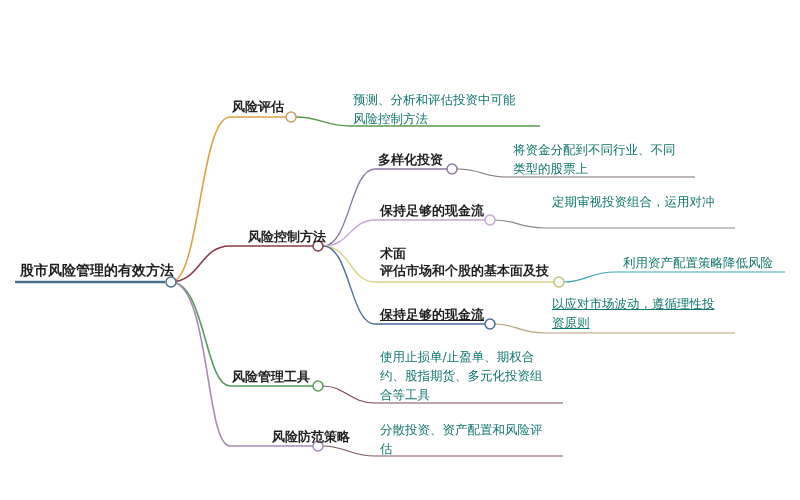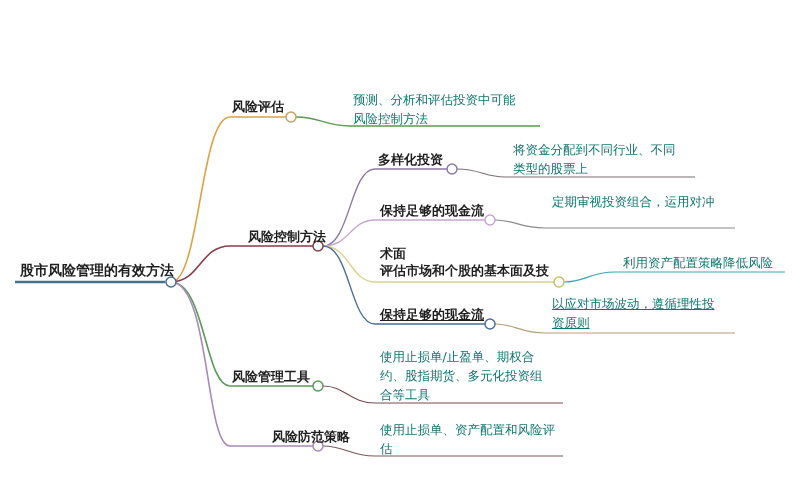--- a/index.html
+++ b/index.html
@@ -86,16 +86,16 @@
 
   <div class="node" style="left:232px; top:368px;">风险管理工具</div>
   <div class="leaf" style="left:380px; top:347px;">
     <div>使用止损单/止盈单、期权合</div>
     <div>约、股指期货、多元化投资组</div>
     <div>合等工具</div>
   </div>
 
   <div class="node" style="left:232px; top:428px;margin-left:40px;">风险防范策略</div>
   <div class="leaf" style="left:380px; top:420px;">
-    <div>使用止损单、资产配置和风险评</div>
+    <div>分散投资、资产配置和风险评</div>
     <div>估</div>
   </div>
 </div>
 
 </body></html>

